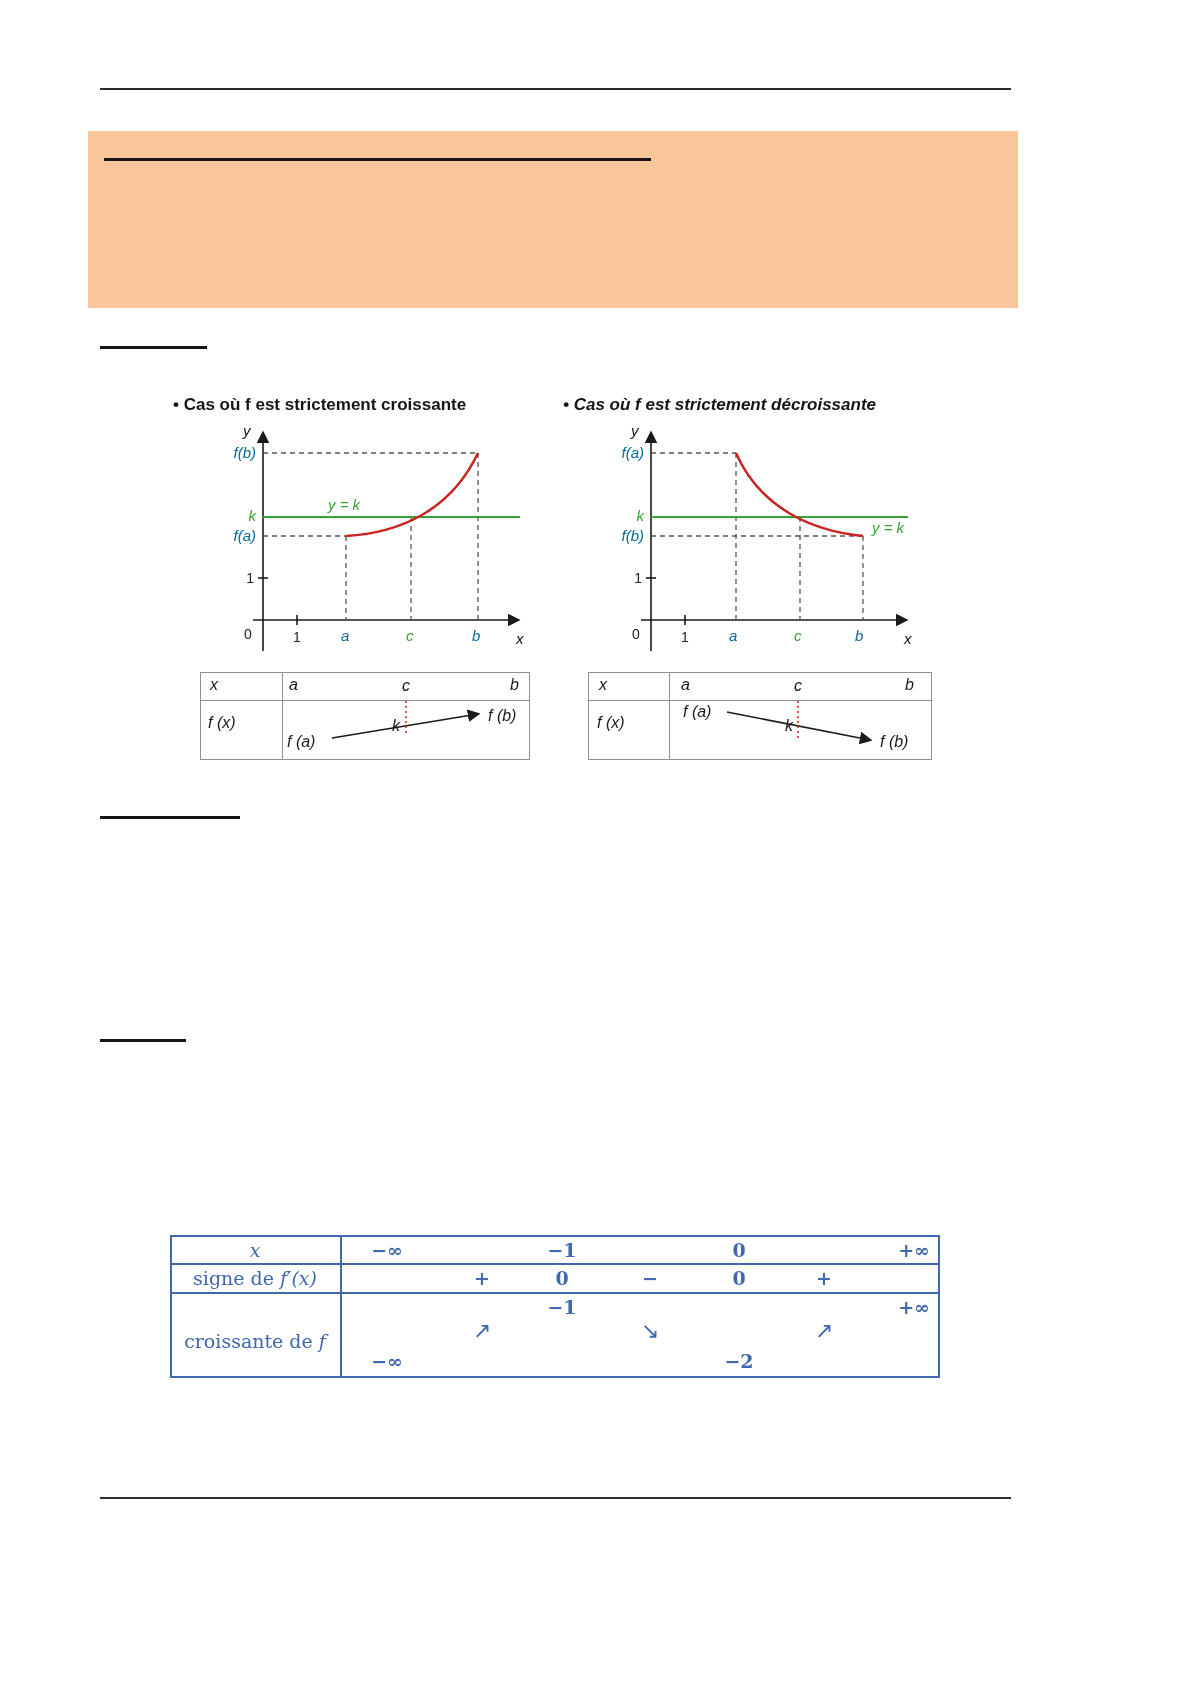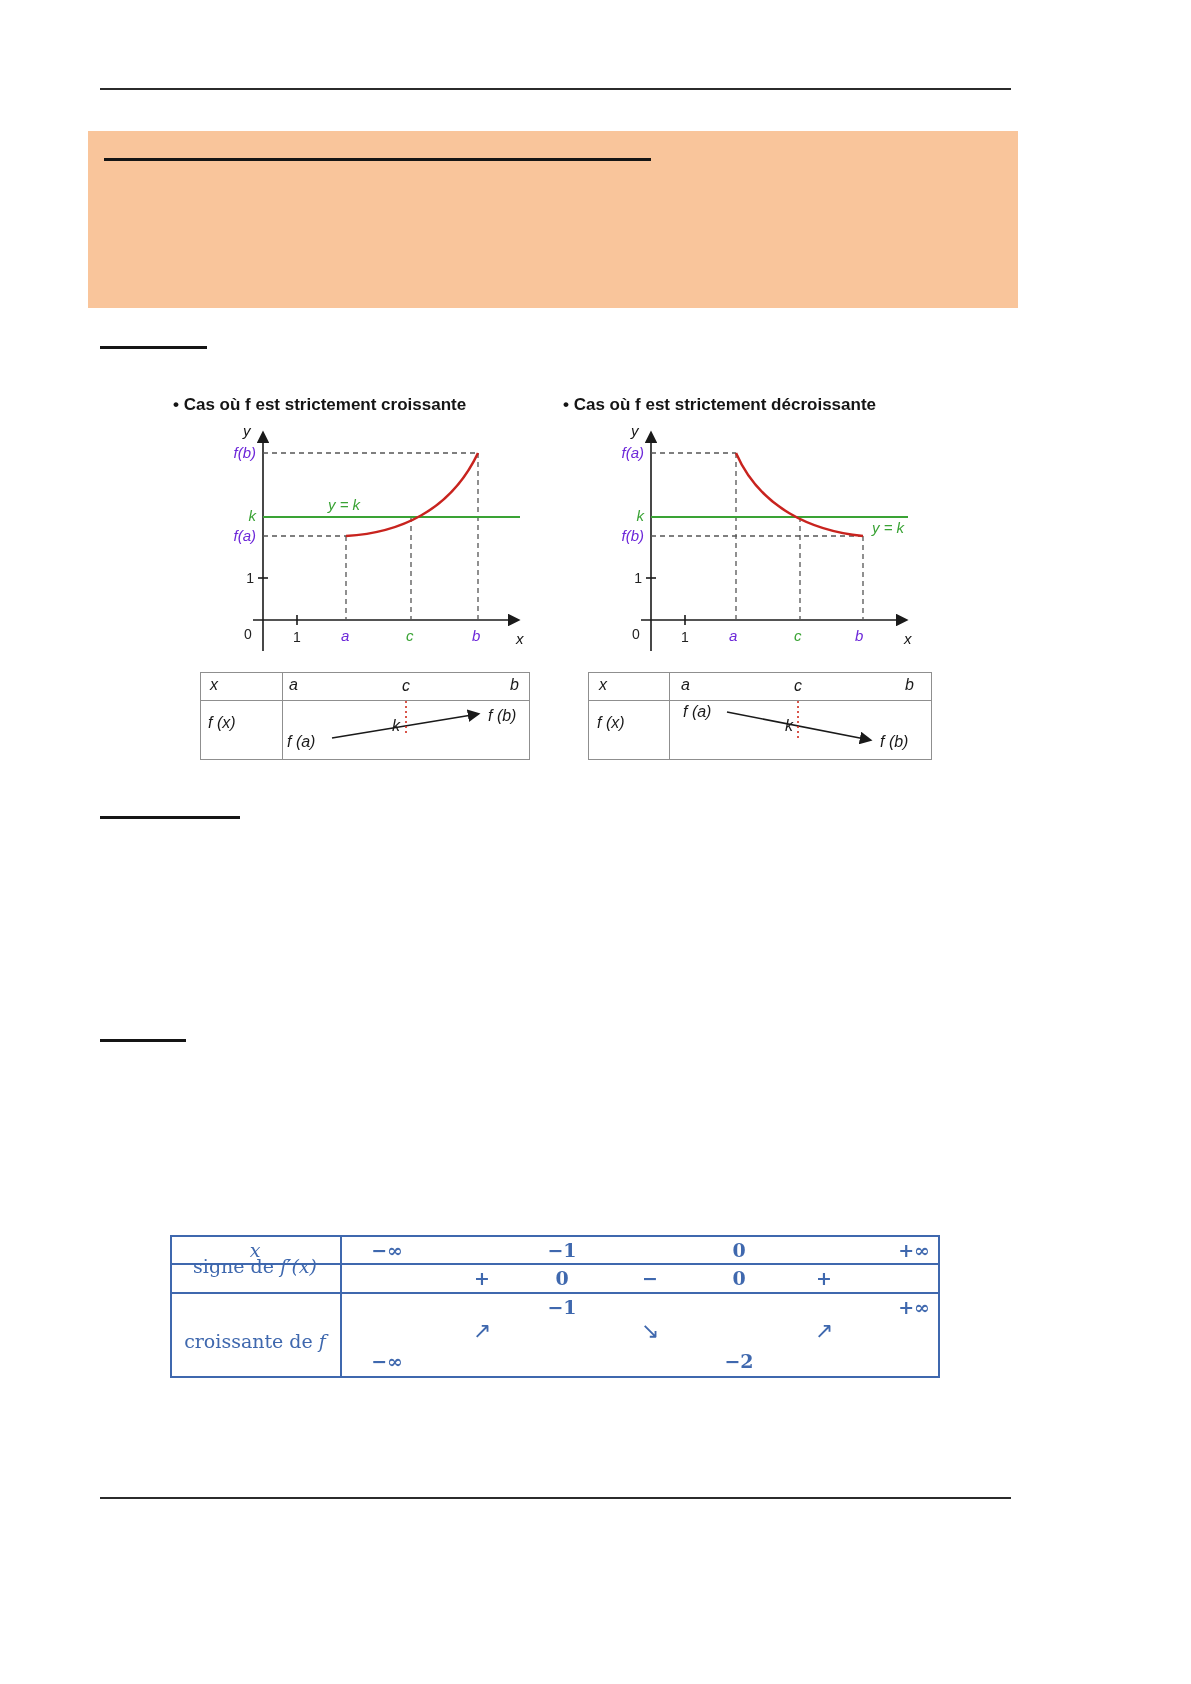--- a/index.html
+++ b/index.html
@@ -4,21 +4,21 @@
 <style>
   html,body{margin:0;padding:0;background:#ffffff;}
   .page{position:relative;width:1191px;height:1684px;background:#ffffff;overflow:hidden;font-family:"Liberation Sans",sans-serif;color:#151515;}
   .rule{position:absolute;height:2px;background:#2b2b2b;}
   .theorem-box{position:absolute;left:88px;top:131px;width:930px;height:177px;background:#f9c59b;}
   .box-underline{position:absolute;left:16px;top:27px;width:547px;height:3px;background:#151515;}
   .heading-underline{position:absolute;height:3px;background:#151515;}
   .graph-title{position:absolute;font-weight:bold;font-size:17px;white-space:nowrap;}
   .lbl{position:absolute;font-size:15px;white-space:nowrap;line-height:16px;}
   .it{font-style:italic;}
-  .cyan{color:#6d28d9;}
+  .cyan{color:#0369a1;}
   .green{color:#3aa335;}
   .redtx{color:#d02c1e;}
   .num{font-size:14px;font-style:normal;color:#222;}
   .ralign{text-align:right;}
   svg.layer{position:absolute;left:0;top:0;pointer-events:none;}
   .mini-table{position:absolute;border:1px solid #8f8f8f;box-sizing:border-box;}
   .mini-h{position:absolute;left:0;width:100%;height:1px;background:#8f8f8f;}
   .mini-v{position:absolute;top:0;width:1px;height:100%;background:#8f8f8f;}
   .mini-lbl{position:absolute;font-size:16px;font-style:italic;color:#1a1a1a;white-space:nowrap;line-height:17px;}
   .btable{position:absolute;left:170px;top:1235px;width:770px;height:143px;border:2px solid #3f68ae;box-sizing:border-box;color:#3f68ae;font-family:"DejaVu Serif",serif;}
@@ -40,21 +40,21 @@
 
   <div class="theorem-box">
     <div class="box-underline"></div>
   </div>
 
   <div class="heading-underline" style="left:100px;top:346px;width:107px;"></div>
   <div class="heading-underline" style="left:100px;top:816px;width:140px;"></div>
   <div class="heading-underline" style="left:100px;top:1039px;width:86px;"></div>
 
   <div class="graph-title" style="left:173px;top:395px;text-align:center;">• Cas où f est strictement croissante</div>
-  <div class="graph-title" style="left:563px;top:395px;">• Cas où f est strictement décroissante</div>
+  <div class="graph-title" style="left:563px;top:395px;font-style:italic;">• Cas où f est strictement décroissante</div>
 
   <svg class="layer" width="1191" height="1684" viewBox="0 0 1191 1684">
     <defs>
       <marker id="arr" viewBox="0 0 10 10" refX="8" refY="5" markerWidth="8" markerHeight="8" orient="auto">
         <path d="M0 0 L10 5 L0 10 Z" fill="#1a1a1a"></path>
       </marker>
     </defs>
 
     <g stroke="#1a1a1a" stroke-width="1.6" fill="none">
       <line x1="263" y1="651" x2="263" y2="433" marker-end="url(#arr)"></line>
@@ -142,21 +142,21 @@
     <div class="b-h" style="top:26px;"></div>
     <div class="b-h" style="top:55px;"></div>
     <div class="b-v" style="left:168px;"></div>
 
     <div class="b-txt b-head it" style="top:1px;">x</div>
     <div class="b-txt b-val b-center" style="left:215px;top:1px;">−∞</div>
     <div class="b-txt b-val b-center" style="left:390px;top:1px;">−1</div>
     <div class="b-txt b-val b-center" style="left:567px;top:1px;">0</div>
     <div class="b-txt b-val b-center" style="left:742px;top:1px;">+∞</div>
 
-    <div class="b-txt b-head" style="top:17px;"><span>signe de </span><span class="it">f′(x)</span></div>
+    <div class="b-txt b-head" style="top:29px;"><span>signe de </span><span class="it">f′(x)</span></div>
     <div class="b-txt b-val b-center" style="left:310px;top:29px;">+</div>
     <div class="b-txt b-val b-center" style="left:390px;top:29px;">0</div>
     <div class="b-txt b-val b-center" style="left:478px;top:29px;">−</div>
     <div class="b-txt b-val b-center" style="left:567px;top:29px;">0</div>
     <div class="b-txt b-val b-center" style="left:652px;top:29px;">+</div>
 
     <div class="b-txt b-head" style="top:92px;"><span>croissante de </span><span class="it">f</span></div>
     <div class="b-txt b-val b-center" style="left:390px;top:58px;">−1</div>
     <div class="b-txt b-val b-center" style="left:742px;top:58px;">+∞</div>
     <div class="b-txt b-arrow b-center" style="left:310px;top:82px;">↗</div>

